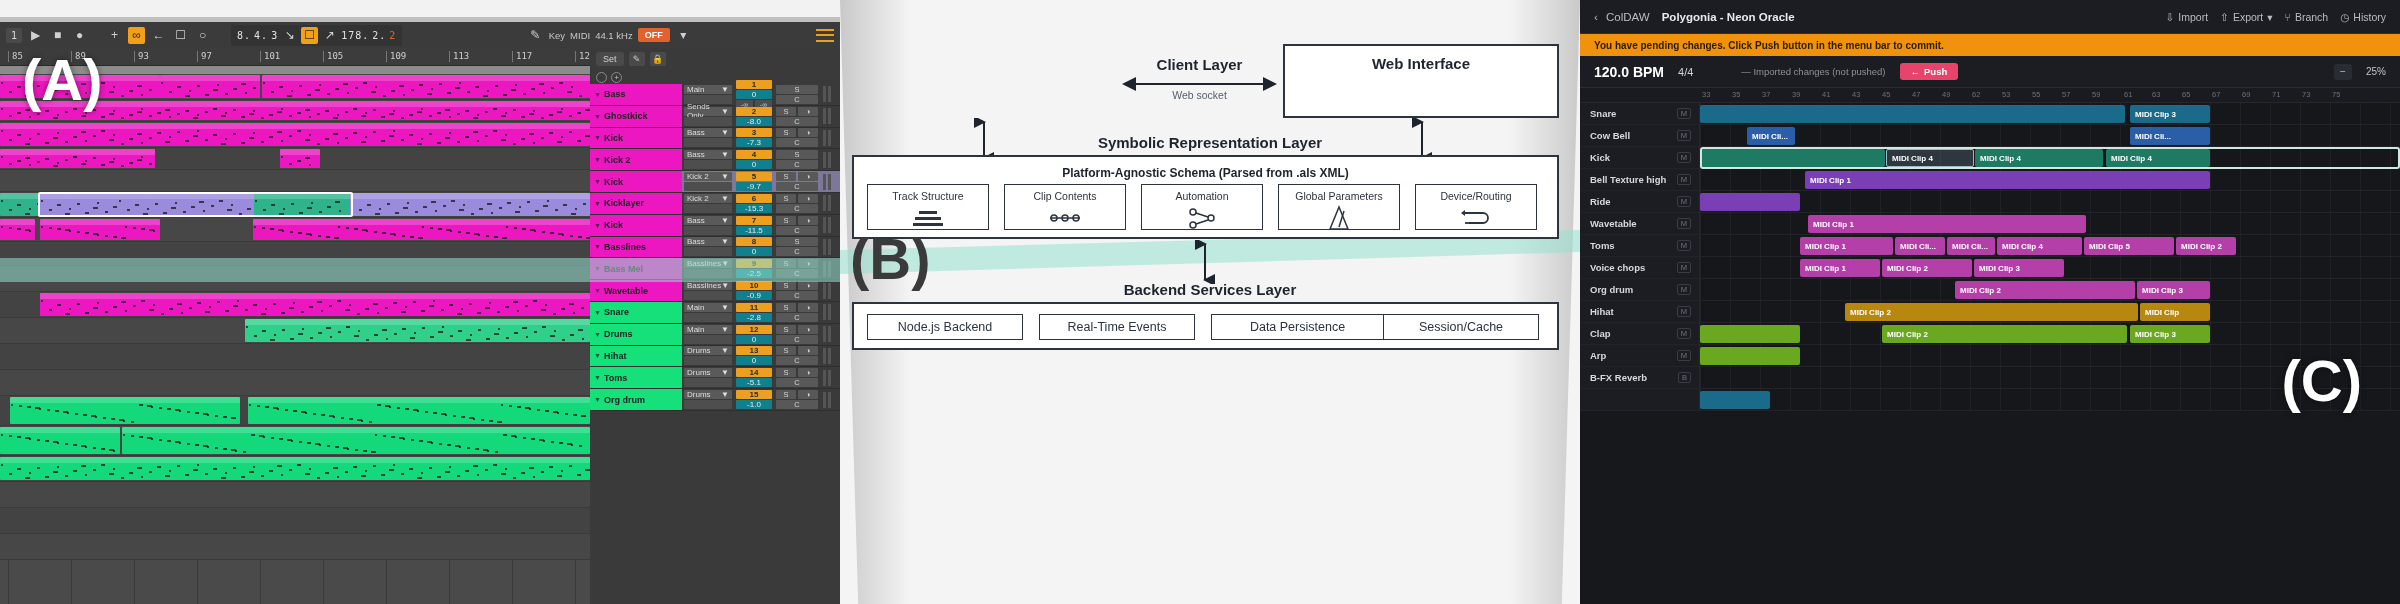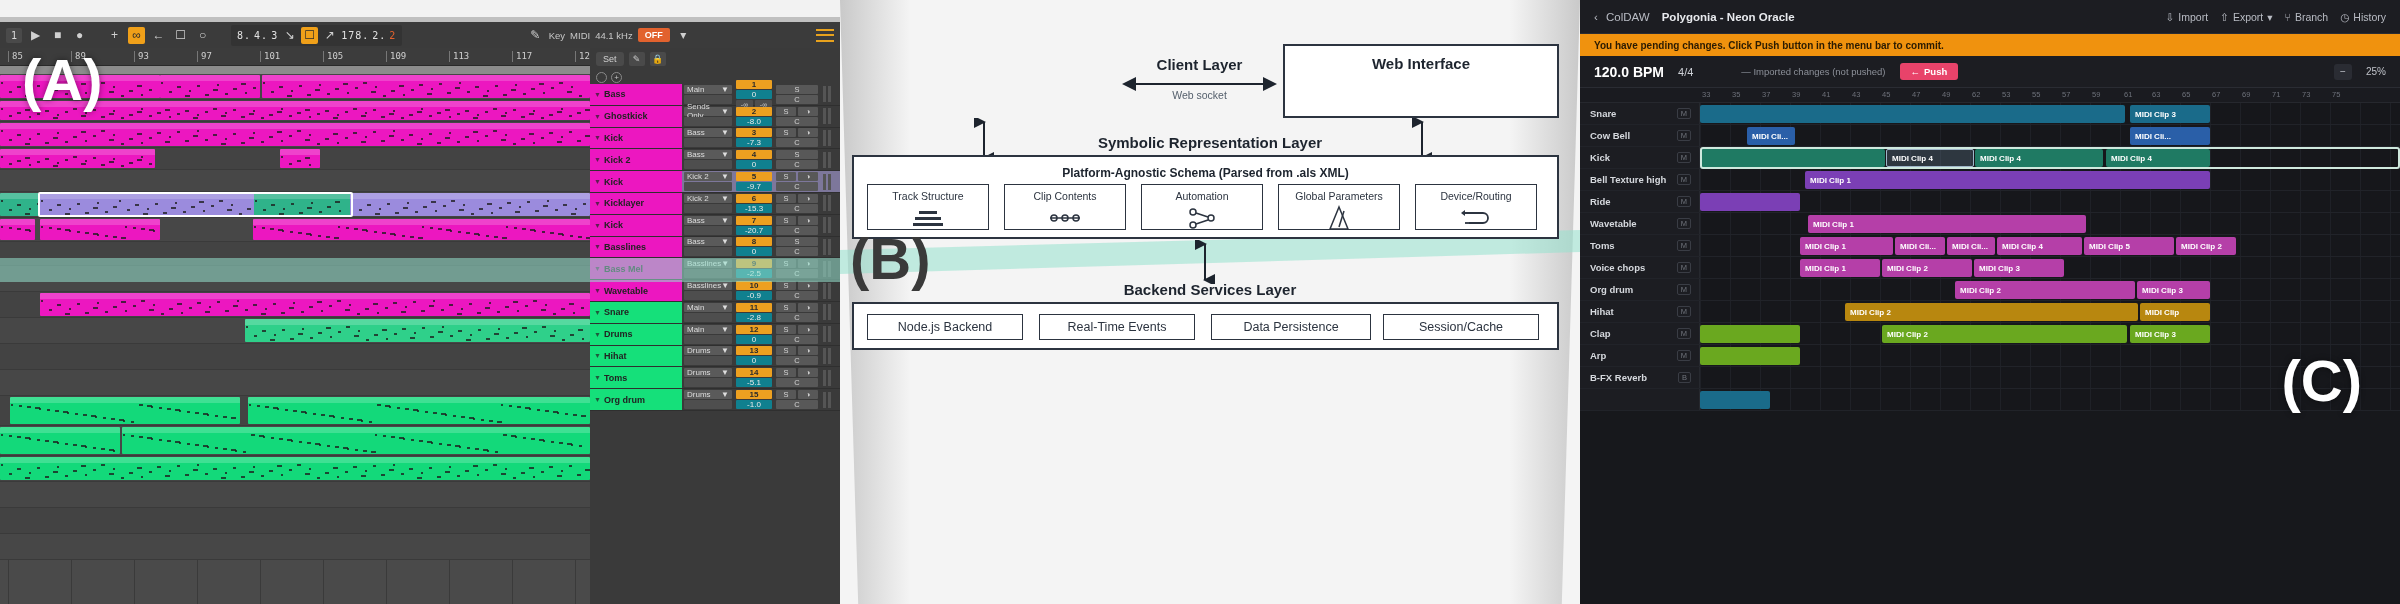--- a/index.html
+++ b/index.html
@@ -1354,21 +1354,21 @@
           </div>
           <div class="mx-col mx-io">
             <div class="sel">
               <span>Bass</span>
               <span>▼</span>
             </div>
             <div class="blank"></div>
           </div>
           <div class="mx-col mx-nums">
             <div class="orange">7</div>
-            <div class="teal">-20.7</div>
+            <div class="teal">-11.5</div>
           </div>
           <div class="mx-col mx-btns">
             <div class="r">
               <div class="b">S</div>
               <div class="b">◑</div>
             </div>
             <div class="r">
               <div class="b">C</div>
             </div>
           </div>
@@ -1716,21 +1716,21 @@
 
   <svg style="position:absolute; left:355px; top:240px; width:20px; height:44px;">
     <line x1="10" y1="4" x2="10" y2="40" stroke="#1d242e" stroke-width="2" marker-end="url(#ah2)" marker-start="url(#ahs2)"></line>
   </svg>
 
   <div class="secttl" style="left:0; top:281px;">Backend Services Layer</div>
   <div class="dbox" style="left:12px; top:302px; width:707px; height:48px;"></div>
   <div id="backend-cells">
       <div class="svcbox" style="left: 27px; top: 314px; width: 156px; height: 26px;">Node.js Backend</div>
       <div class="svcbox" style="left: 199px; top: 314px; width: 156px; height: 26px;">Real-Time Events</div>
-      <div class="svcbox" style="left: 371px; top: 314px; width: 160px; height: 26px;">Data Persistence</div>
+      <div class="svcbox" style="left: 371px; top: 314px; width: 173px; height: 26px;">Data Persistence</div>
       <div class="svcbox" style="left: 543px; top: 314px; width: 156px; height: 26px;">Session/Cache</div>
     </div>
 
   <div class="bigLabel" style="left:10px; top:225px; color:#3a3a3a; text-shadow:none;">(B)</div>
 </div>
 
 <div id="panelC">
   <div id="c-titlebar">
     <span class="c-back">‹&nbsp;<span>ColDAW</span></span>
     <span class="c-proj">Polygonia - Neon Oracle</span>

